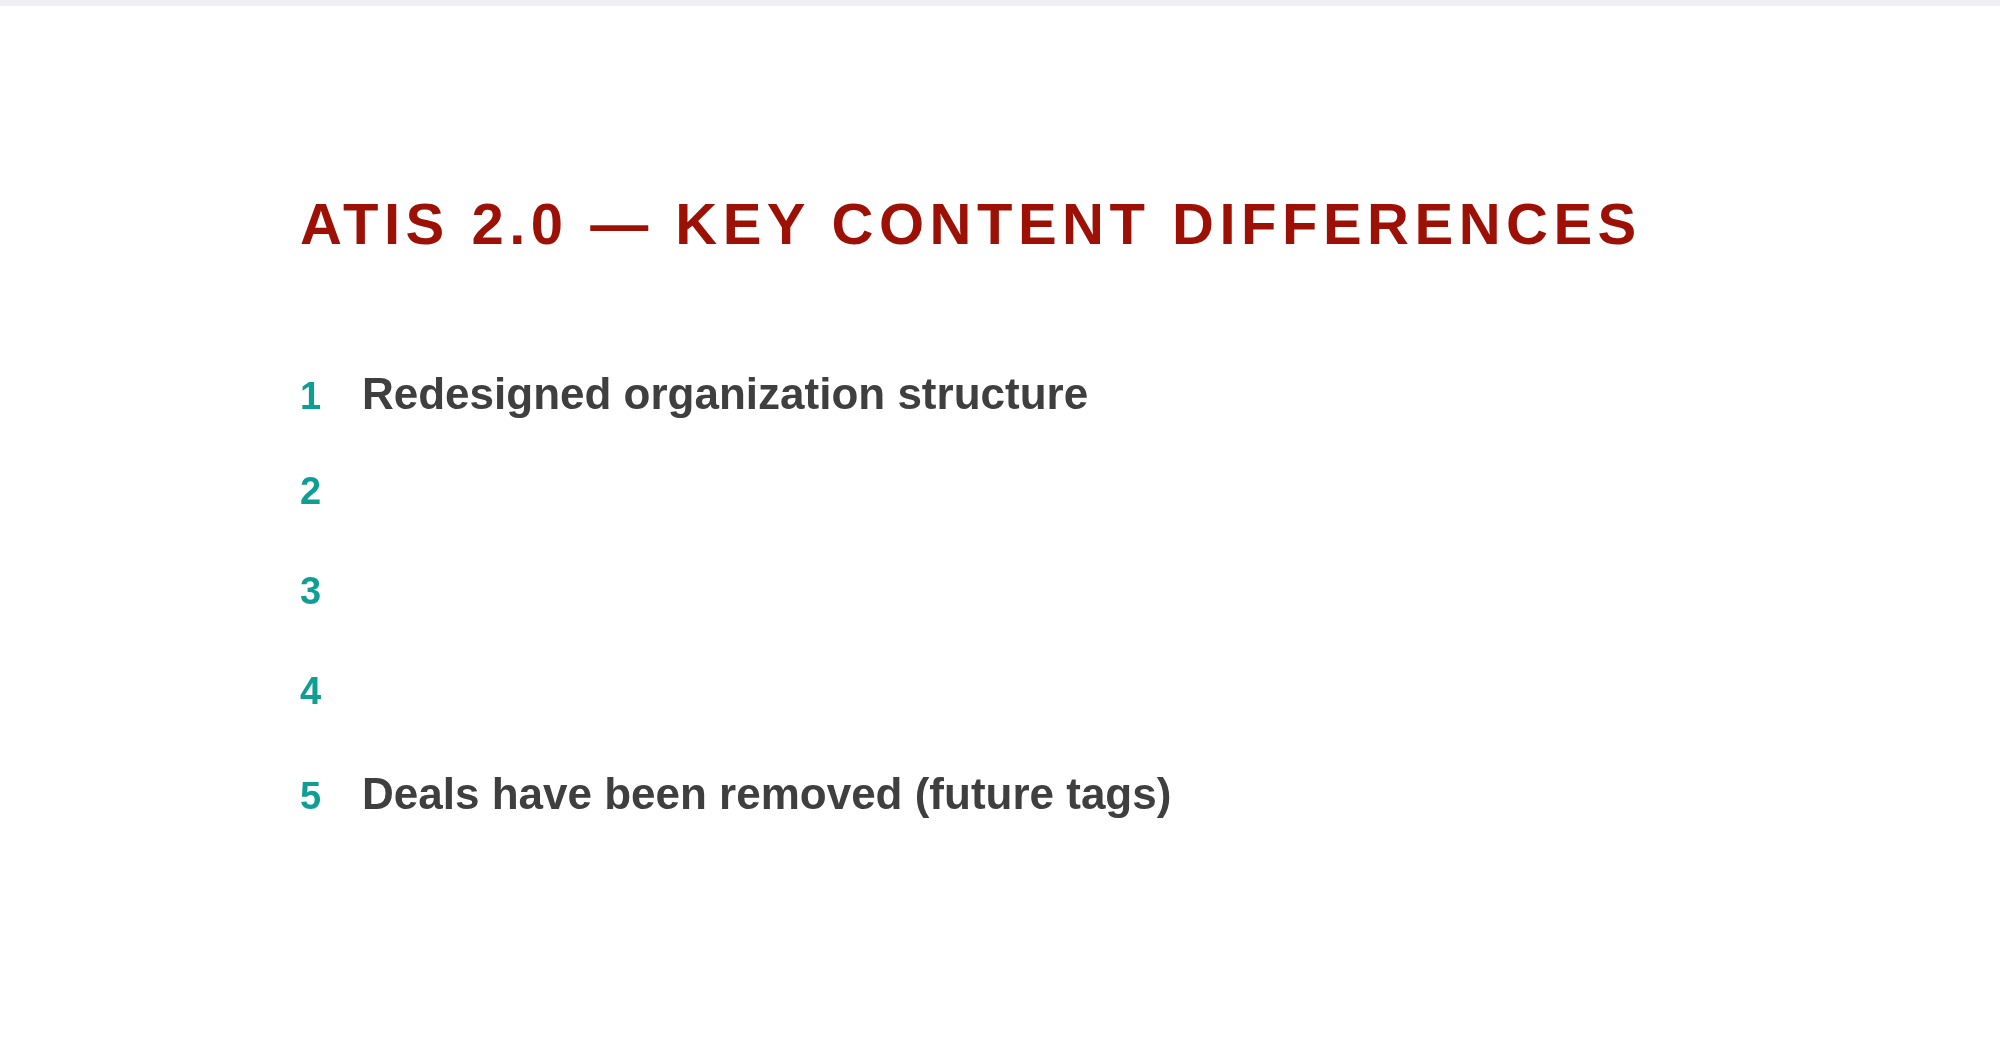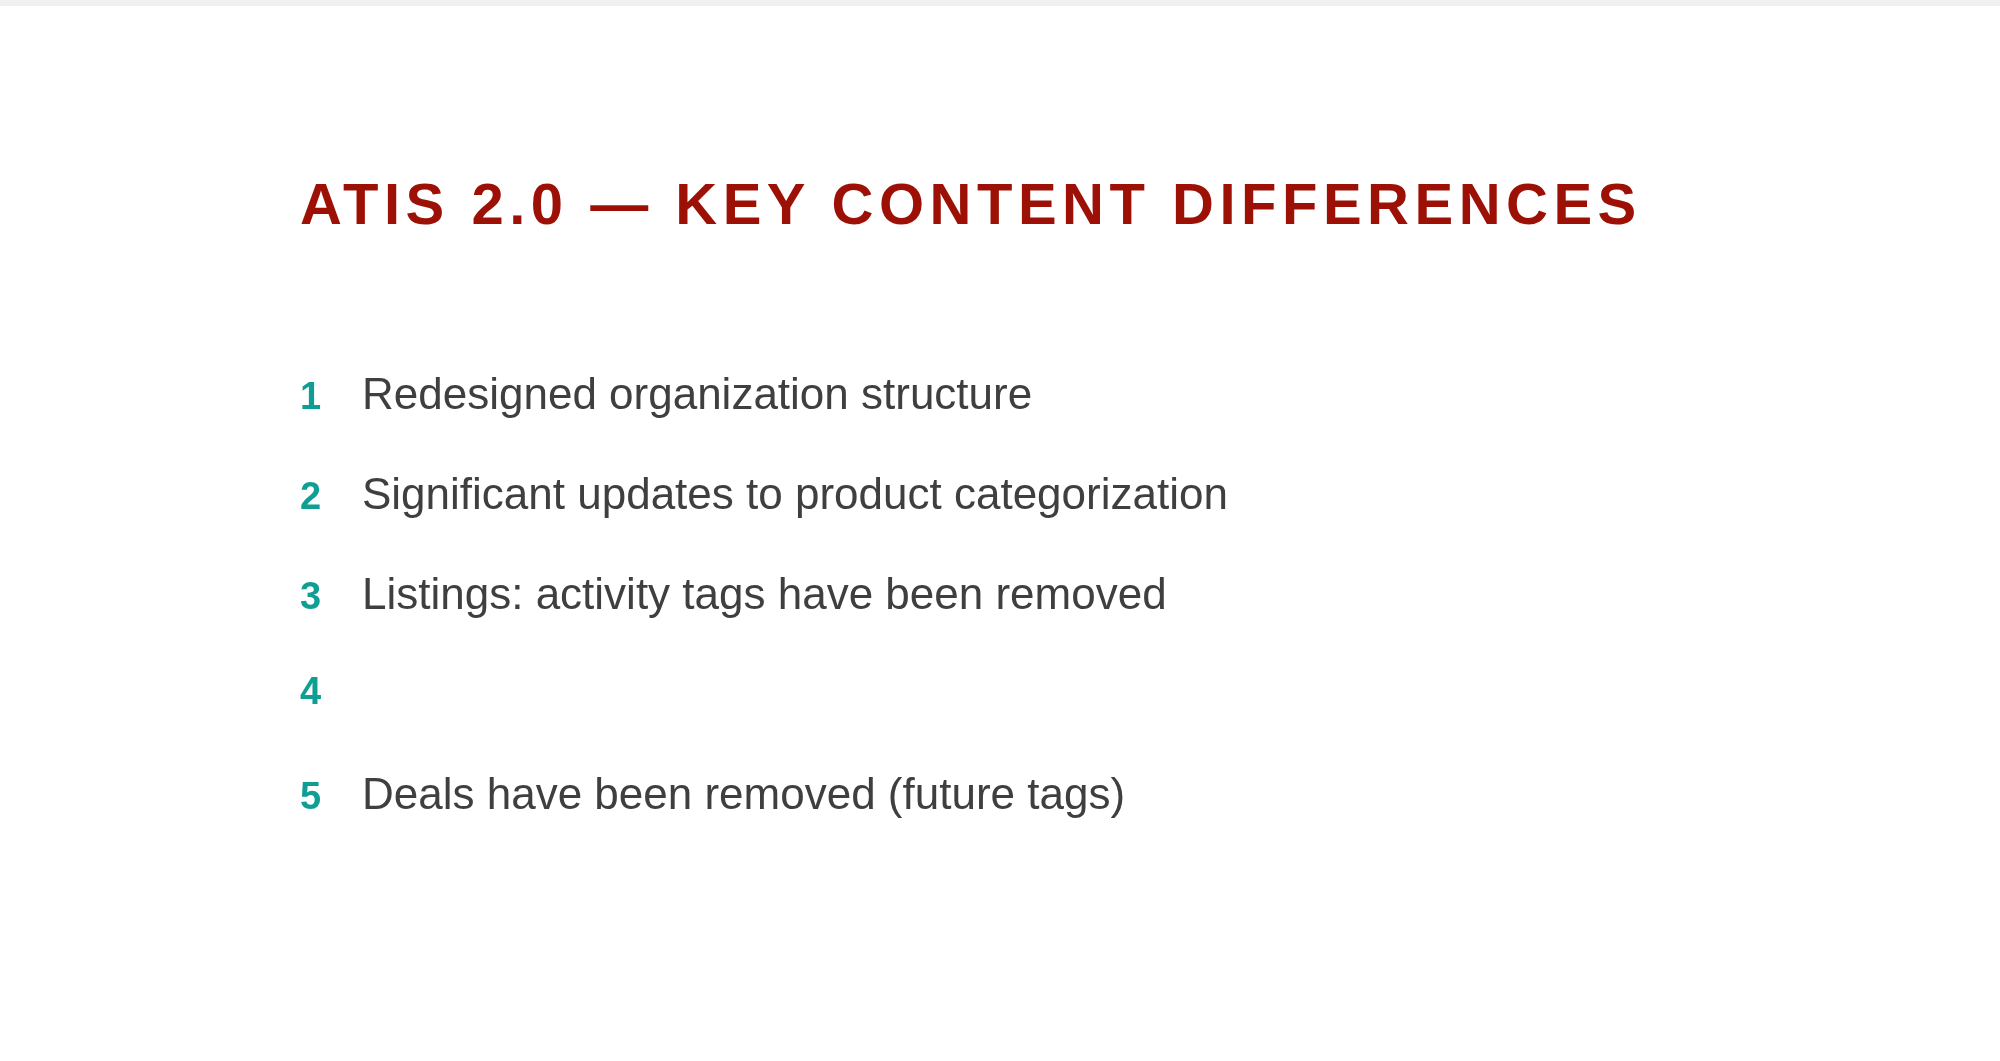--- a/index.html
+++ b/index.html
@@ -27,21 +27,21 @@
     top: 0;
     left: 0;
     width: 2000px;
     height: 6px;
     background: #f0f0f2;
   }
 
   .slide-title {
     position: absolute;
     left: 300px;
-    top: 132px;
+    top: 152px;
     font-size: 58px;
     font-weight: bold;
     color: #9c1006;
     letter-spacing: 5.5px;
     white-space: nowrap;
     line-height: 1.15;
   }
 
   .bullet-list {
     position: absolute;
@@ -61,21 +61,21 @@
     width: 62px;
     font-size: 38px;
     font-weight: bold;
     color: #0f9e93;
     line-height: 1;
   }
 
   .bullet-text {
     flex: 1 1 auto;
     font-size: 44px;
-    font-weight: normal;
+    font-weight: bold;
     color: #3f3f3f;
     line-height: 1;
     white-space: nowrap;
   }
 </style>
 </head>
 <body>
 
 <div class="slide">
 
@@ -85,26 +85,24 @@
 
   <div class="bullet-list">
 
     <div class="bullet-row">
       <span class="bullet-number">1</span>
       <span class="bullet-text">Redesigned organization structure</span>
     </div>
 
     <div class="bullet-row">
       <span class="bullet-number">2</span>
-      <span class="bullet-text">Significant updates to product categorization</span>
     </div>
 
     <div class="bullet-row">
       <span class="bullet-number">3</span>
-      <span class="bullet-text">Listings: activity tags have been removed</span>
     </div>
 
     <div class="bullet-row">
       <span class="bullet-number">4</span>
     </div>
 
     <div class="bullet-row">
       <span class="bullet-number">5</span>
       <span class="bullet-text">Deals have been removed (future tags)</span>
     </div>

